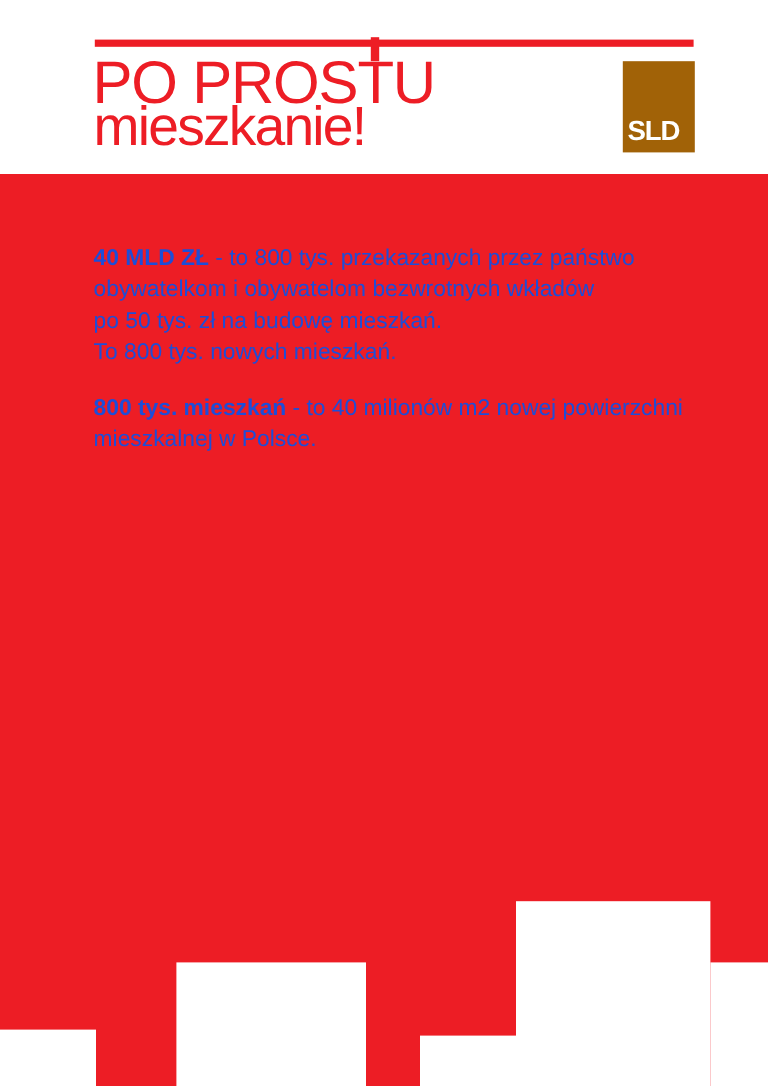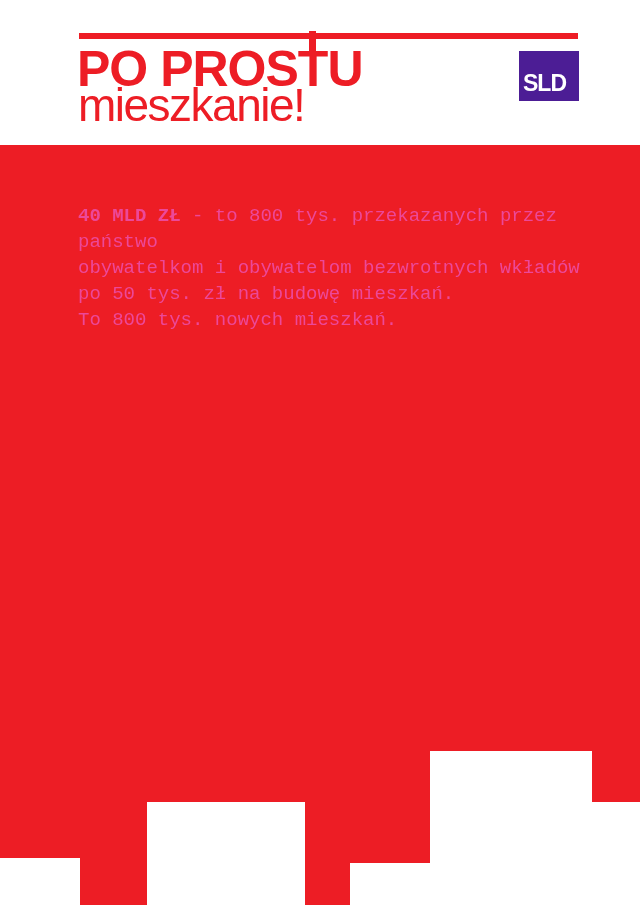--- a/index.html
+++ b/index.html
@@ -4,38 +4,38 @@
 <style>
   html,body{margin:0;padding:0;background:#fff;}
   .poster{
     position:relative;width:640px;height:905px;background:#ffffff;
     overflow:hidden;font-family:"Liberation Sans","DejaVu Sans",sans-serif;
   }
   
   .hdr-rule{position:absolute;left:79px;top:33px;width:499px;height:6px;background:#ED1D25;}
   .headline{
     position:absolute;left:77px;top:44px;line-height:1;
-    font-size:50px;font-weight:bold;letter-spacing:-1px;color:#ED1D25;white-space:nowrap;
+    font-size:50px;font-weight:normal;letter-spacing:-1px;color:#ED1D25;white-space:nowrap;
   }
   .headline .tglyph{position:relative;display:inline-block;}
   .headline .tglyph::before{
     content:"";position:absolute;left:50%;margin-left:-4px;top:-13px;width:7px;height:20px;background:#ED1D25;
   }
   .subtitle{
     position:absolute;left:78px;top:82px;line-height:1;
     font-size:46px;font-weight:normal;letter-spacing:-1.5px;color:#ED1D25;white-space:nowrap;
   }
-  .sld-logo{position:absolute;left:519px;top:51px;width:60px;height:50px;background:#4c1d95;}
+  .sld-logo{position:absolute;left:519px;top:51px;width:60px;height:76px;background:#a16207;}
   .sld-logo span{
     position:absolute;left:4px;bottom:6px;color:#ffffff;font-weight:bold;
     font-size:23px;letter-spacing:-1px;line-height:1;
   }
   
   .redblock{position:absolute;left:0;top:145px;width:640px;height:760px;background:#ED1D25;}
-  .content{position:absolute;left:78px;top:203px;width:560px;color:#ec4899;font-family:Liberation Mono, monospace;}
+  .content{position:absolute;left:78px;top:203px;width:560px;color:#1d4ed8;}
   .content p{margin:0 0 21px 0;font-size:19px;line-height:26px;}
   .content p b{font-weight:bold;}
   .content p .rest{white-space:pre-line;}
   
   .cut{position:absolute;background:#ffffff;}
   .cut.c1{left:0;   top:858px;width:80px; height:47px;}
   .cut.c2{left:147px;top:802px;width:158px;height:103px;}
   .cut.c3{left:350px;top:863px;width:80px; height:42px;}
   .cut.c4{left:430px;top:751px;width:162px;height:154px;}
   .cut.c5{left:592px;top:802px;width:48px; height:103px;}
@@ -55,20 +55,22 @@
     <span>SLD</span>
   </div>
 
   <div class="redblock"></div>
 
   <div class="content">
     <p><b>40 MLD ZŁ</b><span class="rest"> - to 800 tys. przekazanych przez państwo
 obywatelkom i obywatelom bezwrotnych wkładów
 po 50 tys. zł na budowę mieszkań.
 To 800 tys. nowych mieszkań.</span></p>
+    <p><b>800 tys. mieszkań</b><span class="rest"> - to 40 milionów m2 nowej powierzchni
+mieszkalnej w Polsce.</span></p>
   </div>
 
   <div class="cut c1"></div>
   <div class="cut c2"></div>
   <div class="cut c3"></div>
   <div class="cut c4"></div>
   <div class="cut c5"></div>
 
 </div>
 

